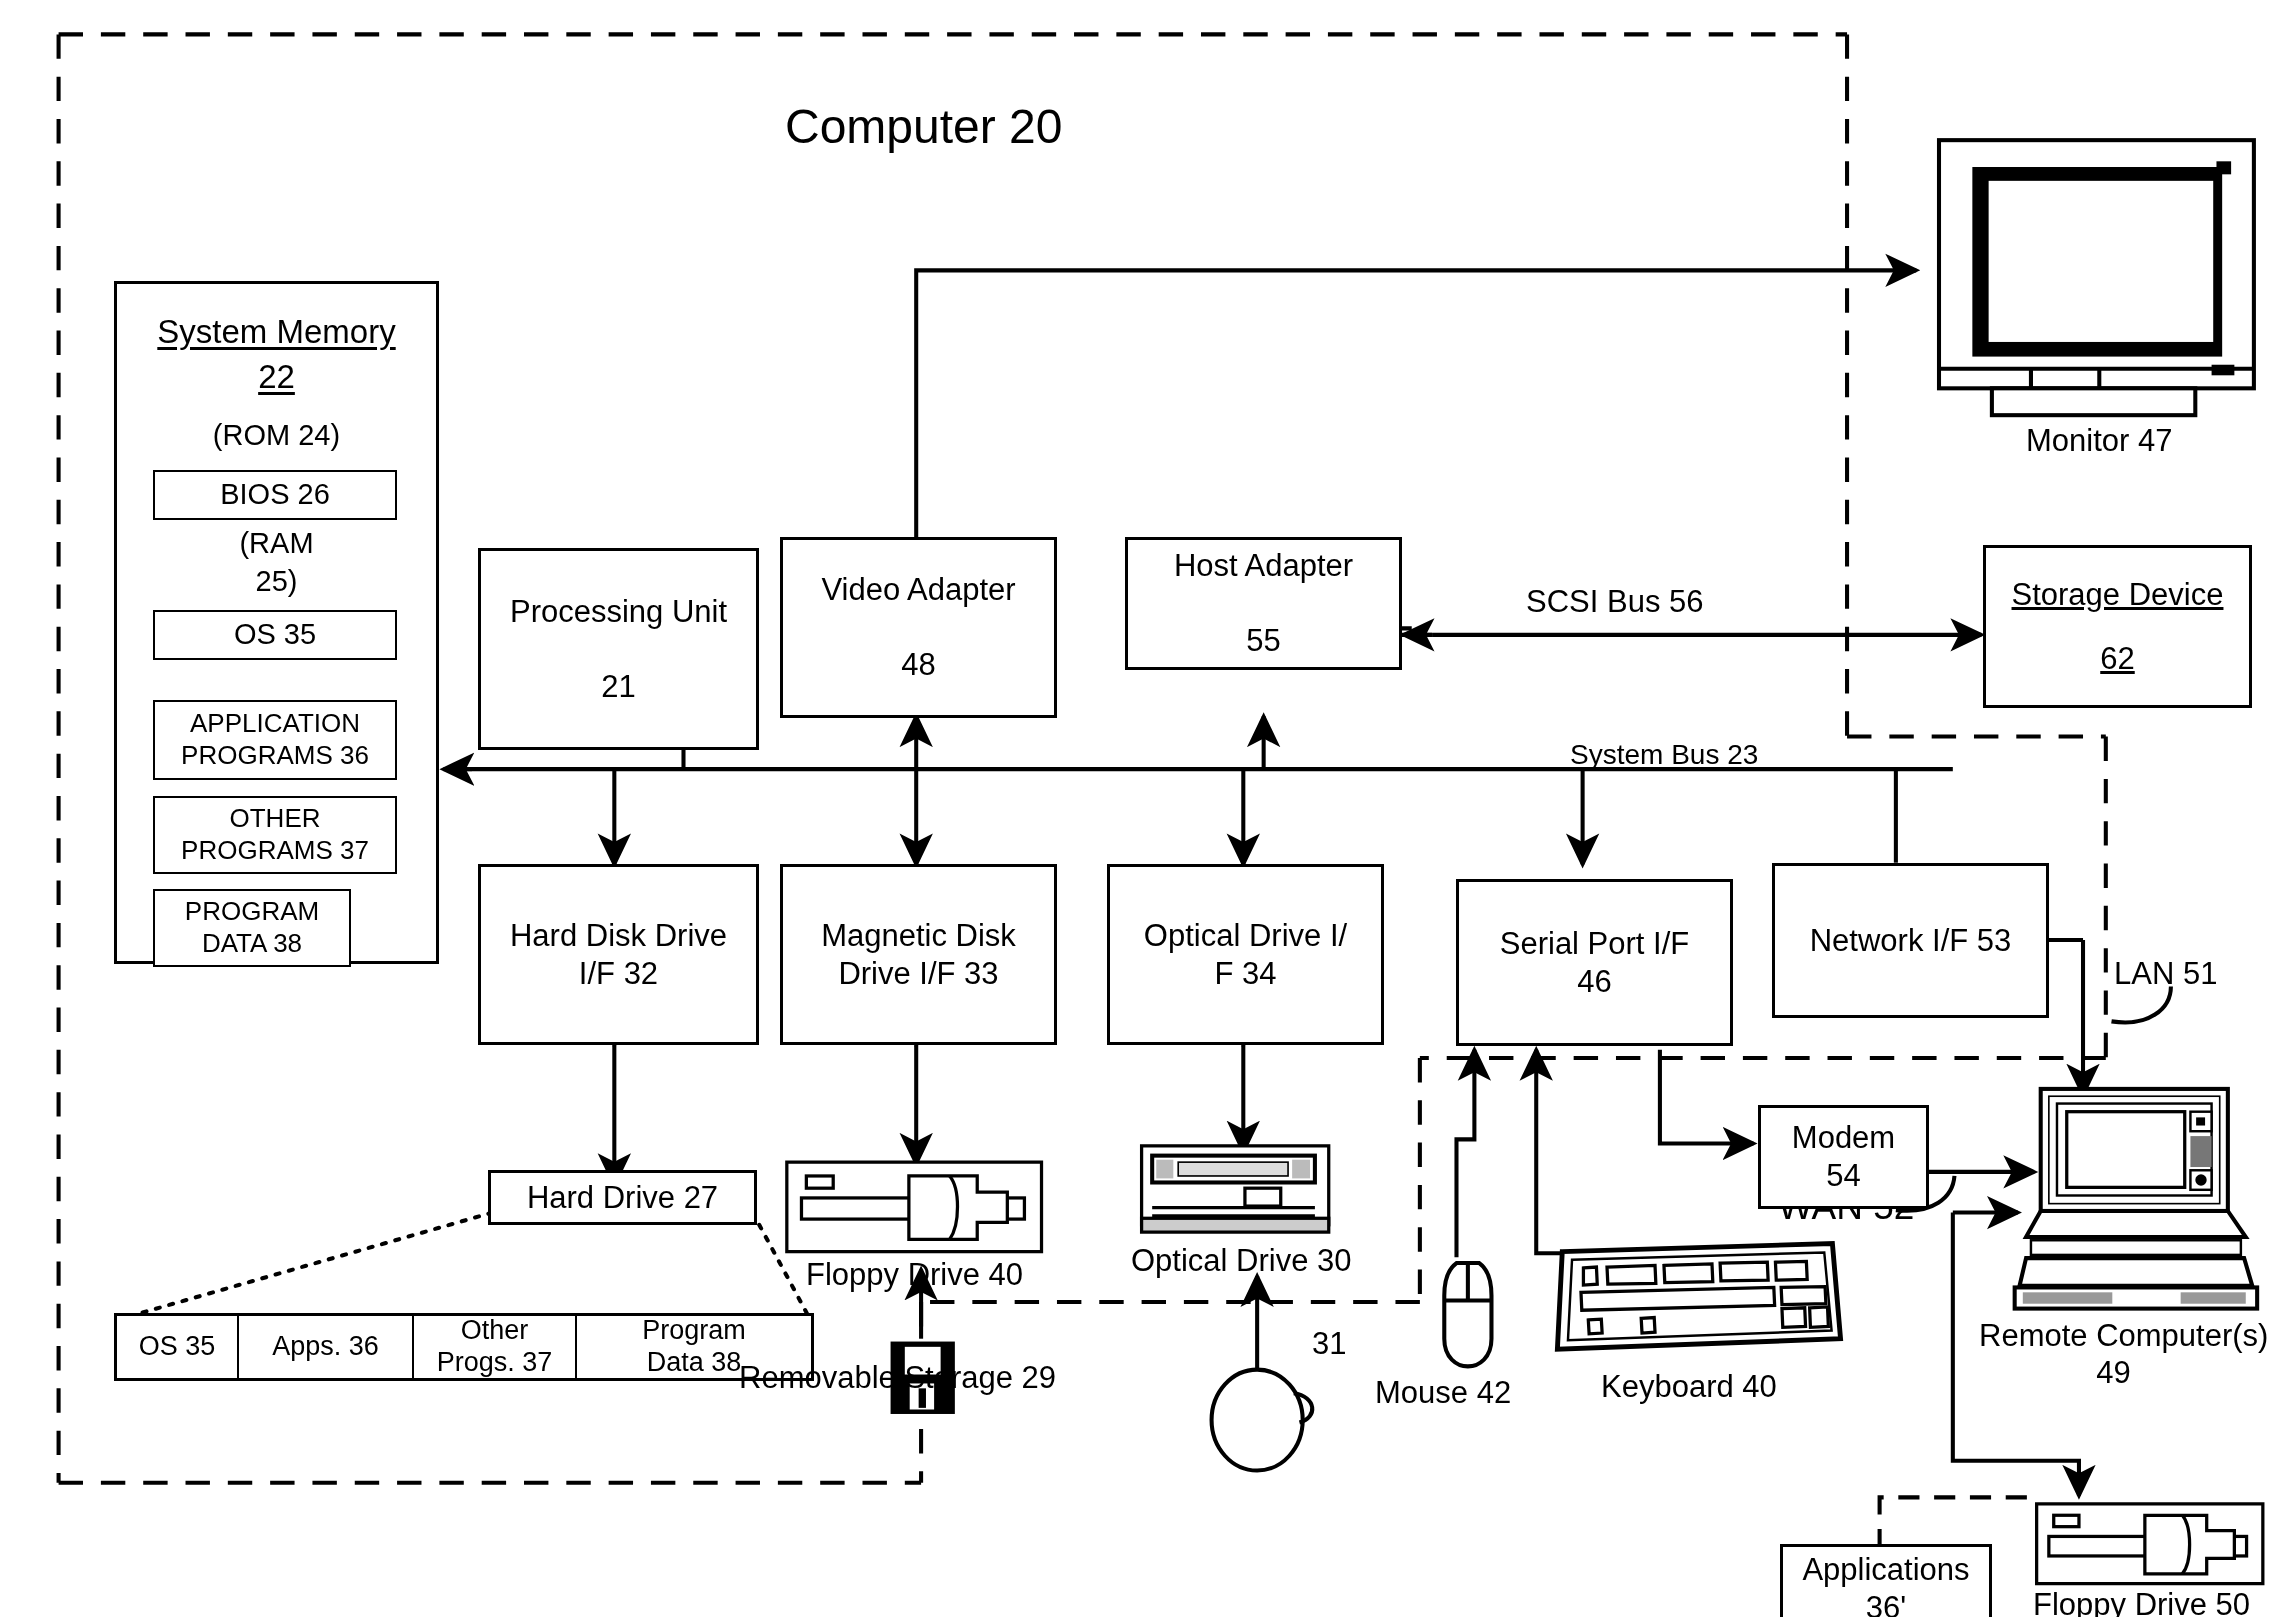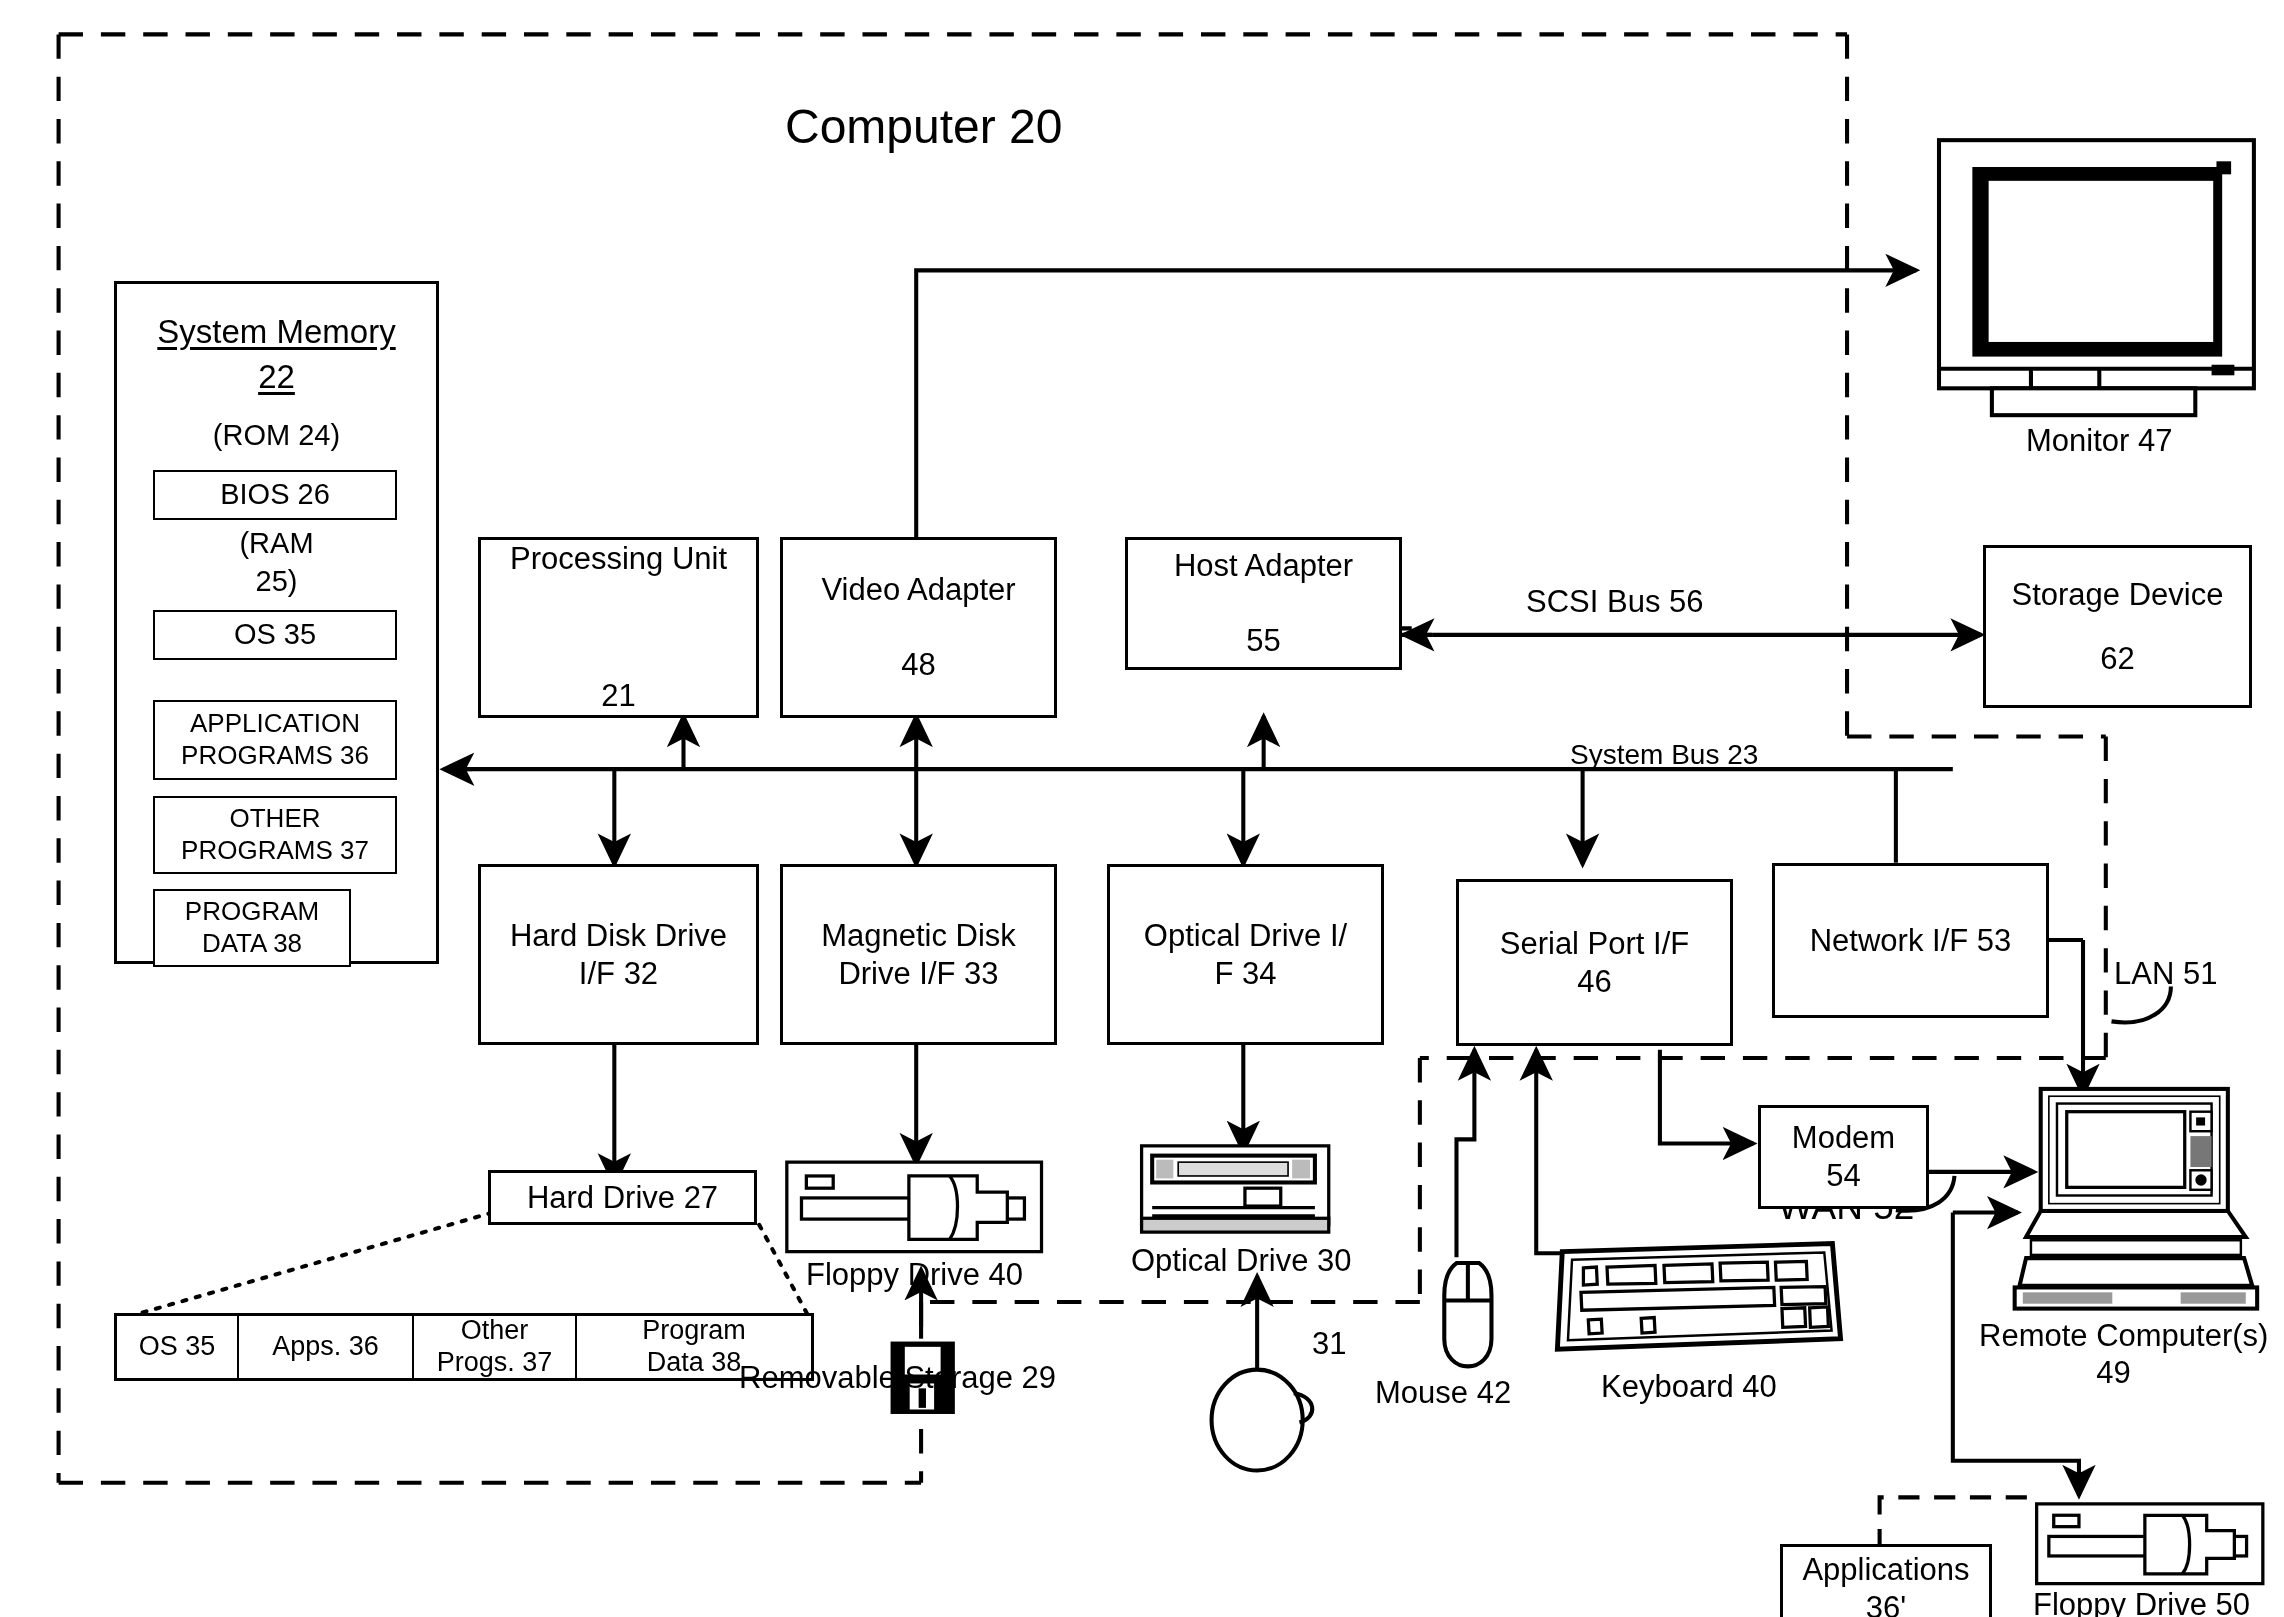--- a/index.html
+++ b/index.html
@@ -221,36 +221,36 @@
   </div>
 
   <div class="node box boxthin" style="left:153px;top:796px;width:244px;height:78px;">
     <span class="f32" style="max-width:232px;">OTHER PROGRAMS 37</span>
   </div>
 
   <div class="node box boxthin" style="left:153px;top:889px;width:198px;height:78px;">
     <span class="f32" style="max-width:195px;">PROGRAM DATA 38</span>
   </div>
 
-  <div class="node box" style="left:478px;top:537px;width:281px;height:181px;justify-content:space-between;">
+  <div class="node box" style="left:478px;top:548px;width:281px;height:202px;">
     <span class="f38">Processing Unit</span>
     <span class="f38" style="margin-top:37px;">21</span>
   </div>
 
   <div class="node box" style="left:780px;top:537px;width:277px;height:181px;">
     <span class="f38">Video Adapter</span>
     <span class="f38" style="margin-top:37px;">48</span>
   </div>
 
   <div class="node box" style="left:1125px;top:537px;width:277px;height:133px;">
     <span class="f38">Host Adapter</span>
     <span class="f38" style="margin-top:37px;">55</span>
   </div>
 
-  <div class="node box" style="left:1983px;top:545px;width:269px;height:163px;">
+  <div class="node box" style="left:1983px;top:545px;width:269px;height:163px;text-decoration:underline;">
     <span class="f38">Storage Device</span>
     <span class="f38" style="margin-top:26px;">62</span>
   </div>
 
   <div class="lbl f34" style="left:1570px;top:739px;">System Bus 23</div>
   <div class="lbl f38" style="left:1526px;top:584px;">SCSI Bus 56</div>
   <div class="lbl f38" style="left:2114px;top:956px;">LAN 51</div>
   <div class="lbl" style="left:1778px;top:1186px;font-size:37px;">WAN 52</div>
 
   <div class="node box" style="left:478px;top:864px;width:281px;height:181px;">

